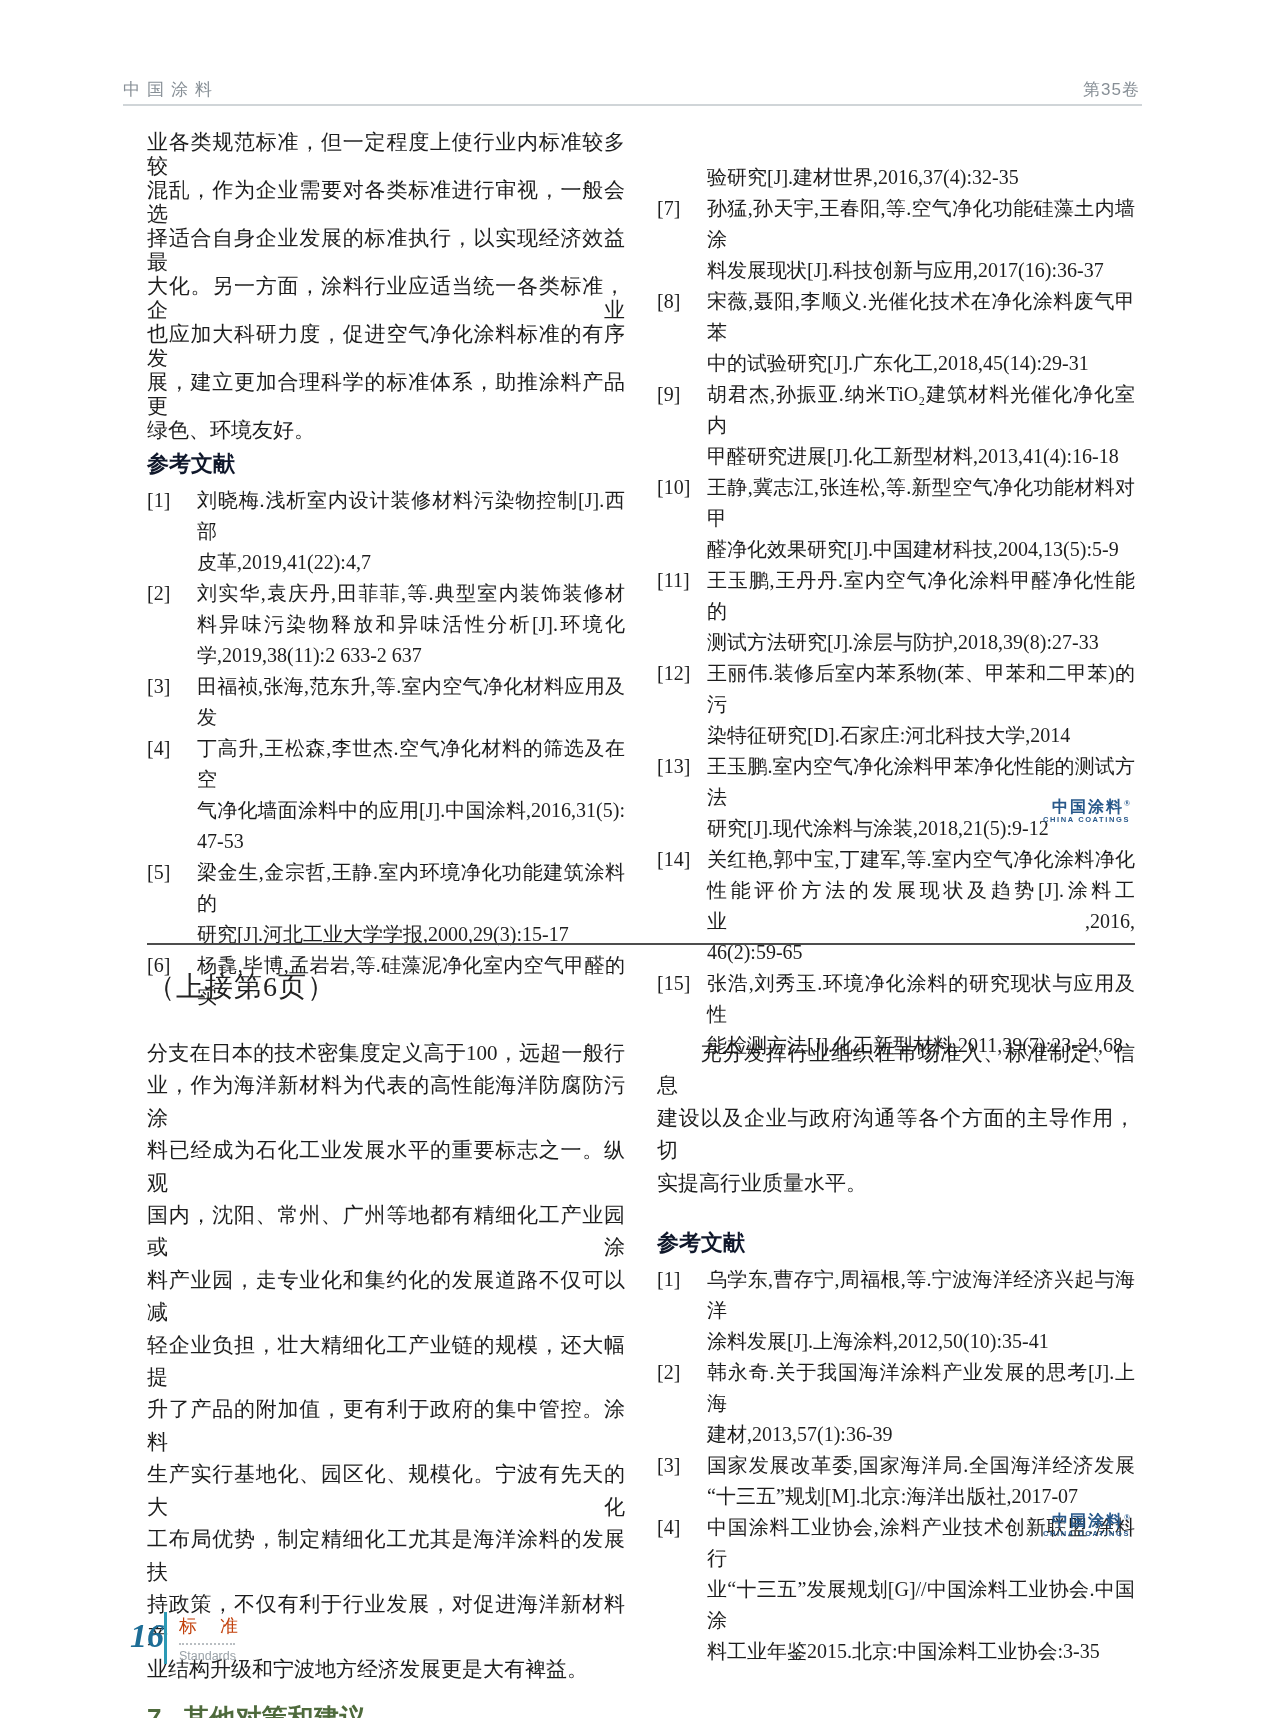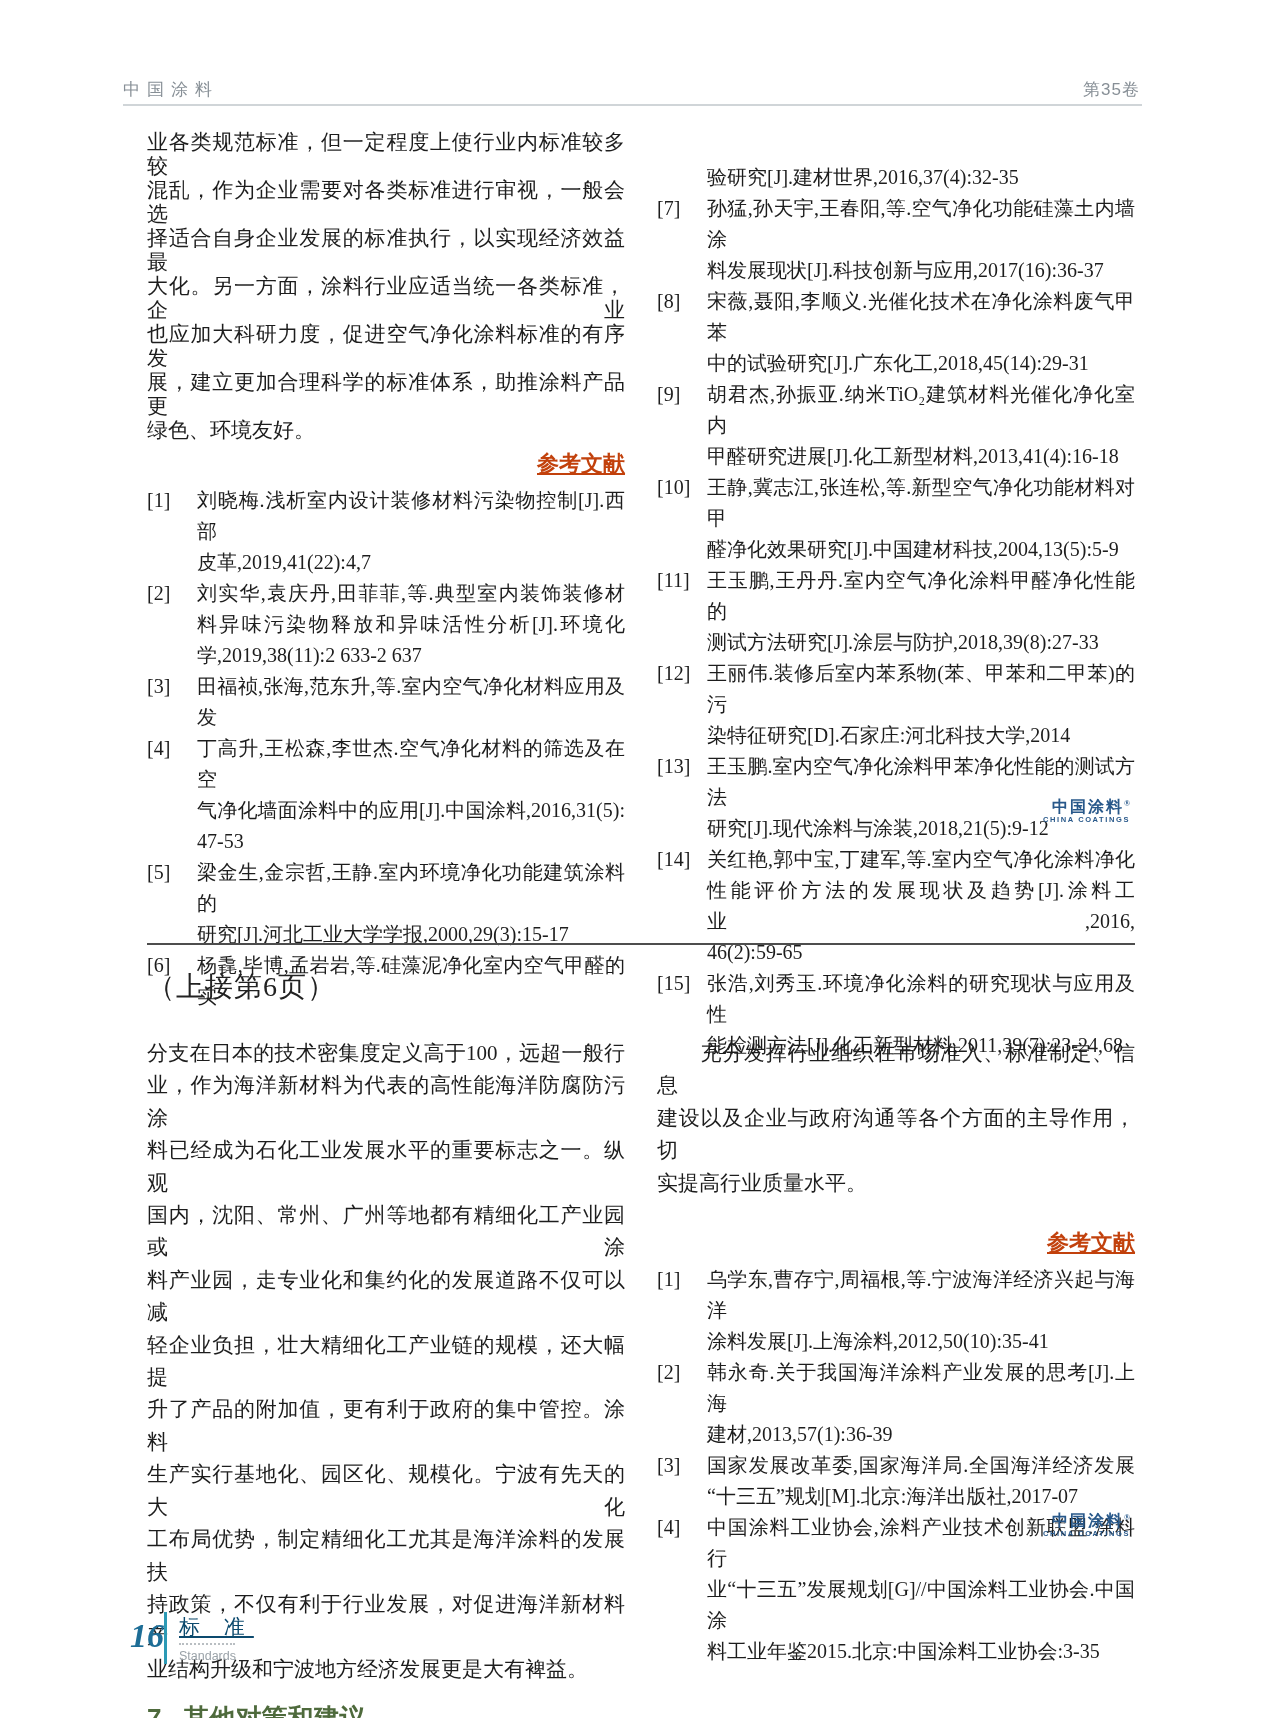--- a/index.html
+++ b/index.html
@@ -19,21 +19,21 @@
   .a1-left{left:147px;top:130px;}
   .a1-right{left:657px;top:156px;}
   .a2-left{left:147px;top:1037px;}
   .a2-right{left:657px;top:1037px;}
   
   .line{text-align:justify;text-align-last:justify;}
   .line.last{text-align-last:left;}
   .body1 .line{font-size:21px;line-height:24px;}
   .body2 .line{font-size:21px;line-height:32.4px;}
   .ref-head{margin-top:6px;font-family:"Liberation Sans","DejaVu Sans",sans-serif;
-    font-weight:bold;font-size:22px;line-height:31px;text-align:right;color:#c2410c;text-decoration:underline;}
+    font-weight:bold;font-size:22px;line-height:31px;text-align:left;color:#0f172a;}
   .a2-right .ref-head{margin-top:28px;}
   .refs{margin-top:6px;}
   .ref{position:relative;padding-left:50px;font-size:20px;line-height:31px;}
   .ref-no{position:absolute;left:0;top:0;}
   
   .divider{position:absolute;left:147px;right:140px;top:943px;height:2px;background:#4d4d4d;}
   .continued{position:absolute;left:147px;top:968px;font-size:28px;color:#222;letter-spacing:1px;}
   
   .sec-head{margin-top:14px;line-height:38px;
     font-family:"Liberation Sans","DejaVu Sans",sans-serif;font-weight:bold;
@@ -46,22 +46,22 @@
   .logo2{top:1512px;}
   .logo-cn{font-weight:bold;font-size:16px;letter-spacing:2px;font-family:Liberation Serif, serif;}
   .logo-reg{font-size:8px;vertical-align:super;letter-spacing:0;}
   .logo-en{font-weight:bold;font-size:7.5px;letter-spacing:1.6px;}
   
   .footer{position:absolute;left:130px;top:1612px;display:flex;align-items:stretch;height:52px;}
   .page-num{font-family:"Liberation Serif","DejaVu Serif",serif;font-style:italic;font-weight:bold;
     font-size:34px;line-height:48px;color:#1d6d96;}
   .footer-bar{width:3px;background:#2c9ab5;margin-right:12px;}
   .footer-labels{padding-top:3px;}
-  .footer-cn{font-family:"Liberation Sans",sans-serif;font-size:21px;letter-spacing:9px;
-    color:#0c4a6e;line-height:23px;text-decoration:underline;}
+  .footer-cn{font-family:"Liberation Sans",sans-serif;font-size:18px;letter-spacing:9px;
+    color:#c2410c;line-height:23px;}
   .footer-dots{width:56px;height:3px;border-bottom:2px dotted #b9bec2;margin:2px 0 4px;}
   .footer-en{font-family:"Liberation Sans",sans-serif;font-size:12.5px;color:#9aa2a8;}
 </style>
 </head>
 <body>
 
 <div class="hdr-journal">中国涂料</div>
 <div class="hdr-volume">第35卷</div>
 <div class="hdr-rule"></div>
 

